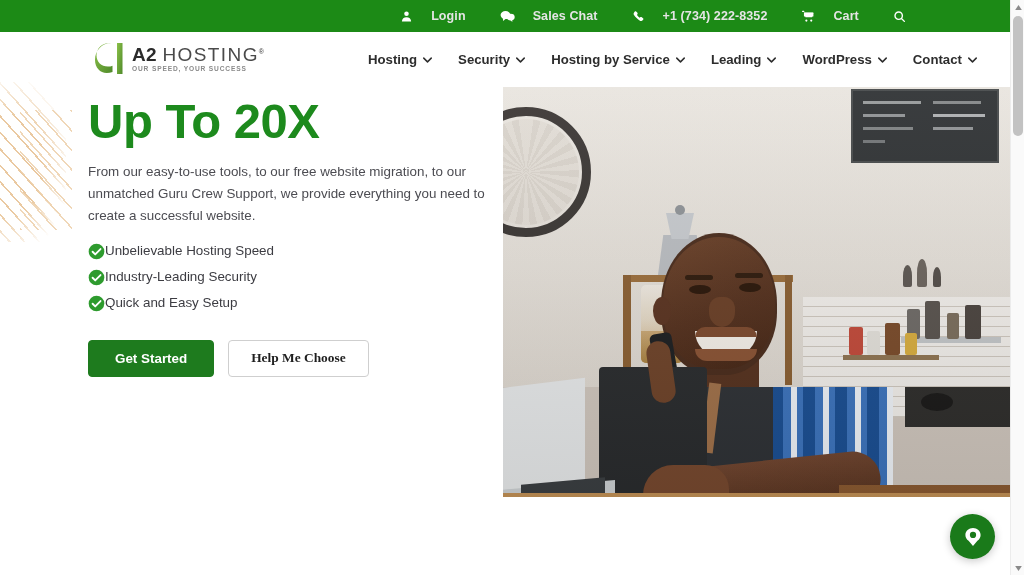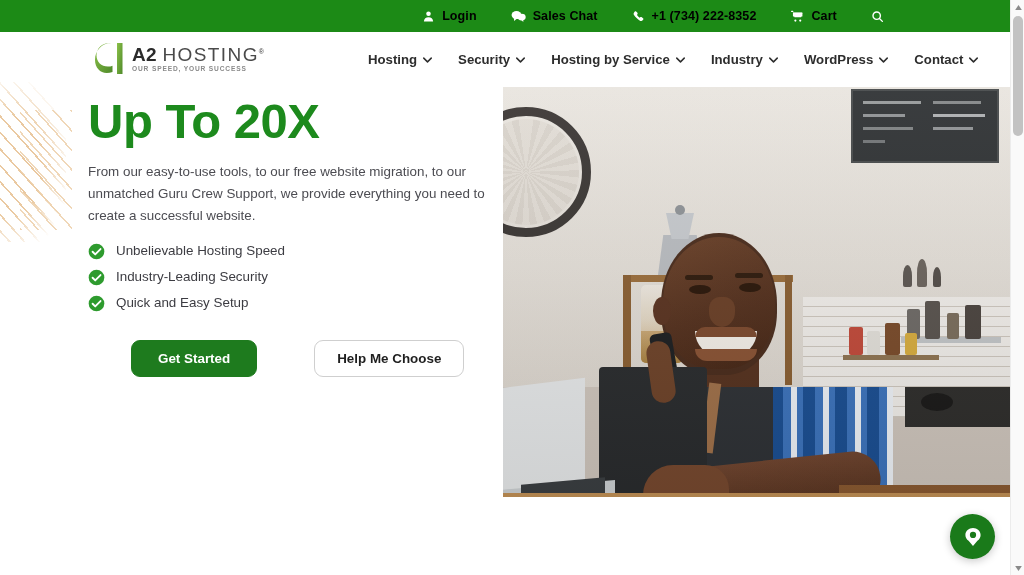--- a/index.html
+++ b/index.html
@@ -11,22 +11,22 @@
   .page { position:relative; width:1024px; height:575px; background:#fff; overflow:hidden; }
 
   
   .topbar {
     position:absolute; top:0; left:0; width:1010px; height:32px;
     background:#1c8a16; display:flex; align-items:center;
     justify-content:center; gap:0;
   }
   .topbar-inner { display:flex; align-items:center; gap:34px; transform:translateX(148px); }
   .top-item {
-    display:flex; align-items:flex-end; gap:7px;
-    color:#000000; font-size:12.5px; font-weight:600; letter-spacing:.1px;
+    display:flex; align-items:flex-end; gap:18px;
+    color:#e5e5e5; font-size:12.5px; font-weight:600; letter-spacing:.1px;
     cursor:pointer; white-space:nowrap;
   }
   .top-item svg { display:block; }
   .top-item .lbl { line-height:1; }
 
   
   .header {
     position:absolute; top:32px; left:0; width:1010px; height:55px;
     background:#ffffff; display:flex; align-items:center;
   }
@@ -72,32 +72,32 @@
     letter-spacing:-.5px; margin-bottom:14px;
   }
   .headline {
     font-size:31px; font-weight:800; color:#1f1f1f; line-height:1.28;
     letter-spacing:-.2px; margin-bottom:22px;
   }
   .subcopy {
     font-size:13.4px; color:#4c4c52; line-height:1.62; width:405px; margin-bottom:16px;
   }
   .features { list-style:none; display:flex; flex-direction:column; gap:9px; margin-bottom:28px; }
-  .feature { display:flex; align-items:center; gap:11px; }
+  .feature { display:flex; align-items:center; }
   .check { width:17px; height:17px; flex:none; }
   .feature-label { font-size:13.4px; color:#3c3c42; line-height:1; }
 
   .cta-row { display:flex; align-items:center; gap:14px; }
   .btn {
     display:inline-flex; align-items:center; justify-content:center;
-    height:37px; border-radius:9px; font-size:13.4px; font-weight:700;
-    cursor:pointer; white-space:nowrap;margin-left:43px;
+    height:37px; border-radius:4px; font-size:13.4px; font-weight:700;
+    cursor:pointer; white-space:nowrap;
   }
   .btn-primary { background:#1e7b1e; color:#fff; padding:0 26px; border:1px solid #1e7b1e; }
-  .btn-secondary { background:#fff; color:#1f1f1f; padding:8px 22px; border:1px solid #cfcfcf; }
+  .btn-secondary { background:#fff; color:#1f1f1f; padding:8px 22px; border:1px solid #cfcfcf;font-family:Liberation Serif, serif; }
 
   
   .hero-photo {
     position:absolute; left:503px; top:87px; width:507px; height:410px;
     overflow:hidden; background:#cfc6bd;
   }
   .ph { position:absolute; }
 
   
   .chat-widget {
@@ -217,21 +217,21 @@
           <path d="M1 1.5L6 6.5L11 1.5" stroke-linecap="round" stroke-linejoin="round"></path>
         </svg>
     </div>
     <div class="nav-item">
       <span>Hosting by Service</span>
       <svg class="chev" viewBox="0 0 12 8" fill="none" stroke="#2d2d2d" stroke-width="2">
           <path d="M1 1.5L6 6.5L11 1.5" stroke-linecap="round" stroke-linejoin="round"></path>
         </svg>
     </div>
     <div class="nav-item">
-      <span>Industry</span>
+      <span>Leading</span>
       <svg class="chev" viewBox="0 0 12 8" fill="none" stroke="#2d2d2d" stroke-width="2">
           <path d="M1 1.5L6 6.5L11 1.5" stroke-linecap="round" stroke-linejoin="round"></path>
         </svg>
     </div>
     <div class="nav-item">
       <span>WordPress</span>
       <svg class="chev" viewBox="0 0 12 8" fill="none" stroke="#2d2d2d" stroke-width="2">
           <path d="M1 1.5L6 6.5L11 1.5" stroke-linecap="round" stroke-linejoin="round"></path>
         </svg>
     </div>

